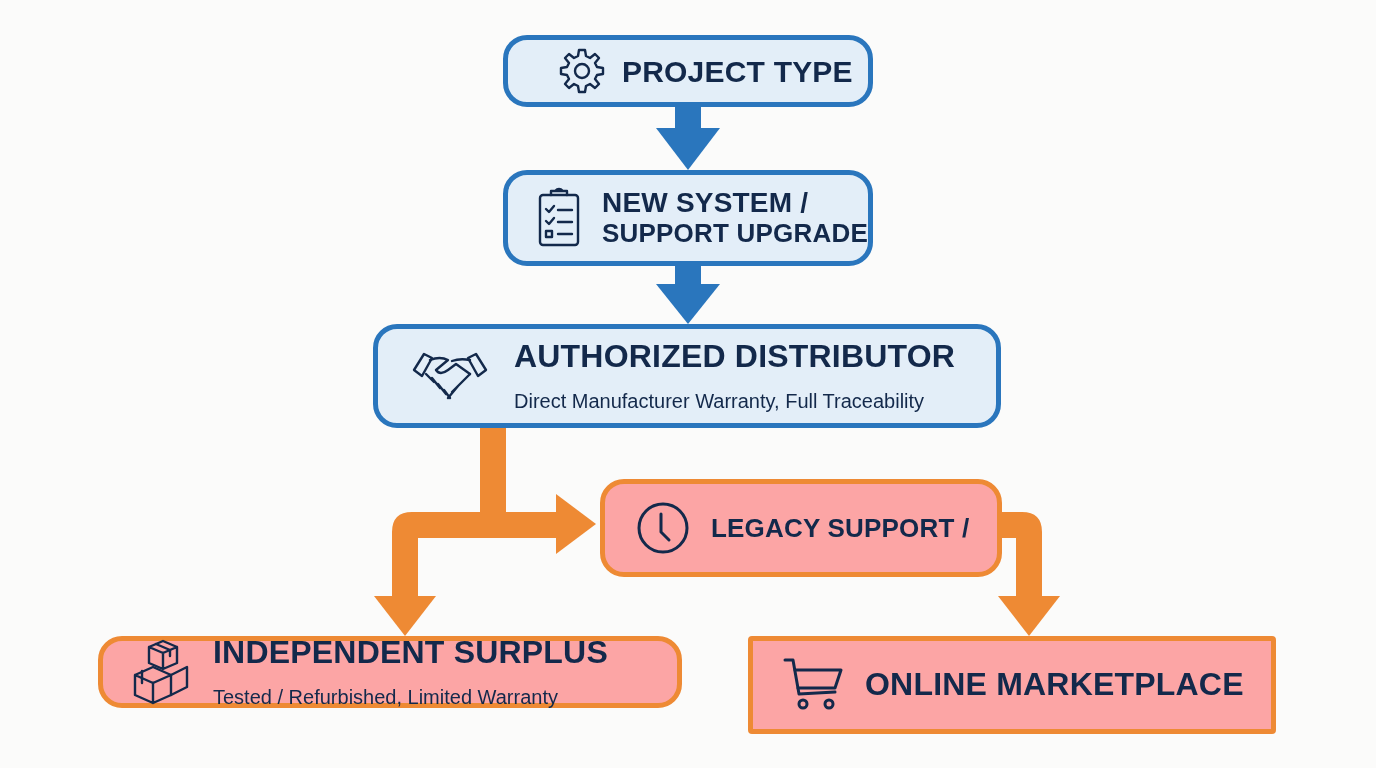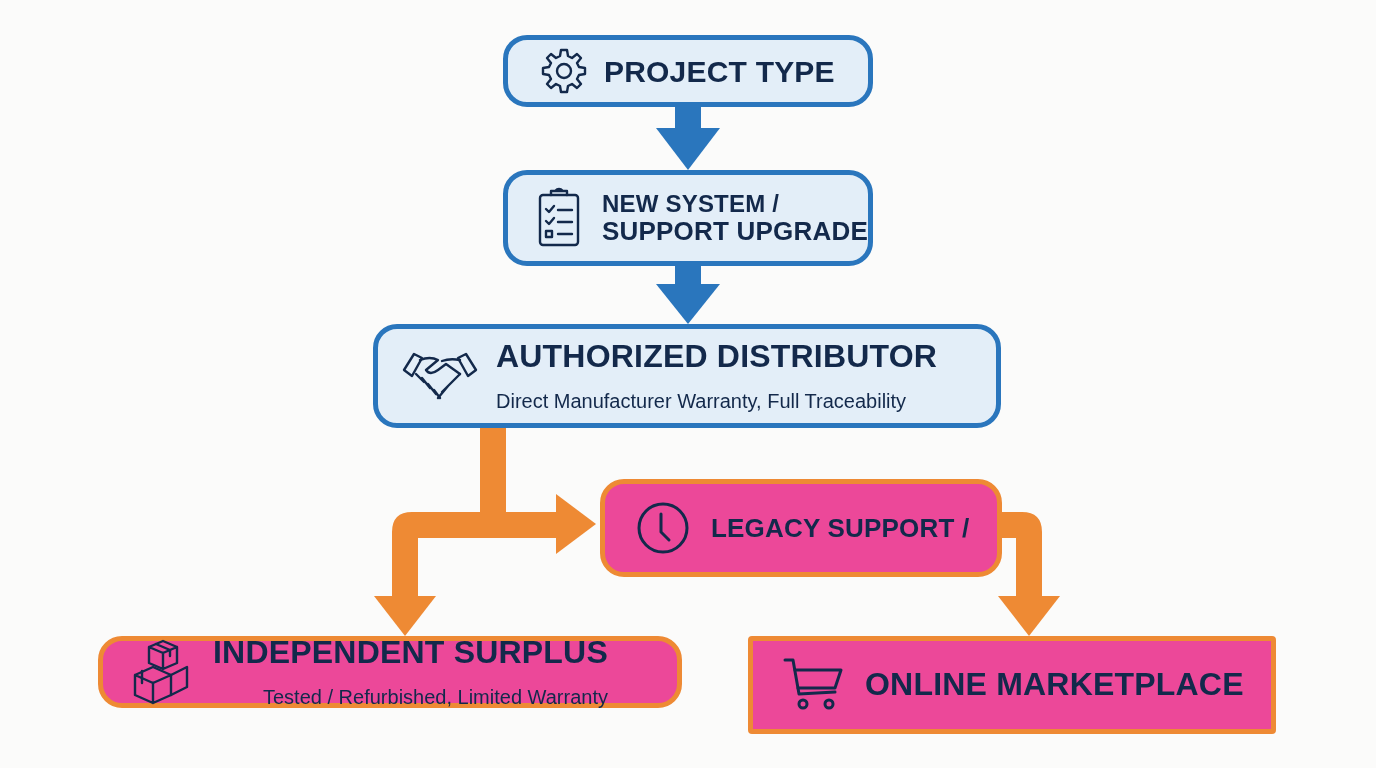--- a/index.html
+++ b/index.html
@@ -9,21 +9,21 @@
     font-family:"Liberation Sans", "DejaVu Sans", sans-serif;
   }
   svg.arrows { position:absolute; left:0; top:0; width:1376px; height:768px; }
   .node {
     position:absolute; box-sizing:border-box;
     display:flex; align-items:center;
     border-radius:22px;
     color:#13294b;
   }
   .node.blue { background:#e3eef8; border:5px solid #2a76bd; }
-  .node.orange { background:#ec4899; border:5px solid #ee8a34;text-align:right; }
+  .node.orange { background:#fca5a5; border:5px solid #ee8a34; }
   .node .icon { flex:0 0 auto; display:flex; align-items:center; justify-content:center; }
   .node .icon svg { display:block; }
   .node .text { display:flex; flex-direction:column; justify-content:center; }
   .title { font-weight:bold; letter-spacing:0.2px; line-height:1.1; }
   .sub { font-size:20px; line-height:1.2; margin-top:14px; }
   .stroke { stroke:#13294b; fill:none; stroke-width:2.4; stroke-linecap:round; stroke-linejoin:round; }
 </style>
 </head>
 <body>
 
@@ -44,21 +44,21 @@
     <path d="M392,600 L392,532 Q392,512 412,512 L560,512 L560,538 L418,538 L418,600 Z"></path>
     <polygon points="556,494 556,554 596,524"></polygon>
     <polygon points="374,596 436,596 405,636"></polygon>
   </g>
   <g fill="#ee8a34">
     <path d="M998,512 L1022,512 Q1042,512 1042,532 L1042,600 L1016,600 L1016,538 L998,538 Z"></path>
     <polygon points="998,596 1060,596 1029,636"></polygon>
   </g>
 </svg>
 
-<div class="node blue" style="left:503px; top:35px; width:370px; height:72px; padding-left:30px; border-radius:24px;">
+<div class="node blue" style="left:503px; top:35px; width:370px; height:72px; padding-left:48px; border-radius:24px;">
   <span class="icon" style="width:52px;">
     <svg width="48" height="48" viewBox="0 0 48 48">
       <path class="stroke" d="M21,5 L27,5 L28,11 L32,13 L37,9 L41,13 L37,18 L39,22 L45,23 L45,29 L39,30 L37,34 L41,39 L37,43 L32,39 L28,41 L27,47 L21,47 L20,41 L16,39 L11,43 L7,39 L11,34 L9,30 L3,29 L3,23 L9,22 L11,18 L7,13 L11,9 L16,13 L20,11 Z" transform="translate(0,-2)"></path>
       <circle class="stroke" cx="24" cy="24" r="7"></circle>
     </svg>
   </span>
   <span class="text" style="margin-left:14px;">
     <span class="title" style="font-size:30px;">PROJECT TYPE</span>
   </span>
 </div>
@@ -68,26 +68,26 @@
     <svg width="46" height="62" viewBox="0 0 46 62">
       <rect class="stroke" x="4" y="8" width="38" height="50" rx="3"></rect>
       <path class="stroke" d="M15,8 L15,4 L31,4 L31,8 M19,4 Q23,0 27,4"></path>
       <path class="stroke" d="M10,22 L13,25 L18,19 M22,23 L36,23"></path>
       <path class="stroke" d="M10,34 L13,37 L18,31 M22,35 L36,35"></path>
       <rect class="stroke" x="10" y="44" width="6" height="6"></rect>
       <path class="stroke" d="M22,47 L36,47"></path>
     </svg>
   </span>
   <span class="text" style="margin-left:18px;">
-    <span class="title" style="font-size:24px;">NEW SYSTEM /</span>
+    <span class="title" style="font-size:28px;">NEW SYSTEM /</span>
     <span class="title" style="font-size:26px;">SUPPORT UPGRADE</span>
   </span>
 </div>
 
-<div class="node blue" style="left:373px; top:324px; width:628px; height:104px; padding-left:22px; border-radius:24px;">
+<div class="node blue" style="left:373px; top:324px; width:628px; height:104px; padding-left:32px; border-radius:24px;gap:8px;">
   <span class="icon" style="width:80px;">
     <svg width="76" height="56" viewBox="0 0 76 56">
       <path class="stroke" d="M2,22 L12,6 L20,10 L10,28 Z"></path>
       <path class="stroke" d="M74,22 L64,6 L56,10 L66,28 Z"></path>
       <path class="stroke" d="M18,12 Q28,8 36,12 L24,22 Q28,28 36,22 L44,16 L58,26"></path>
       <path class="stroke" d="M58,12 Q48,10 40,13"></path>
       <path class="stroke" d="M14,26 L22,34 M20,30 L28,40 M26,36 L34,46 M32,42 L38,50"></path>
       <path class="stroke" d="M58,26 L44,40 M52,32 L40,44 M46,38 L36,50"></path>
     </svg>
   </span>

